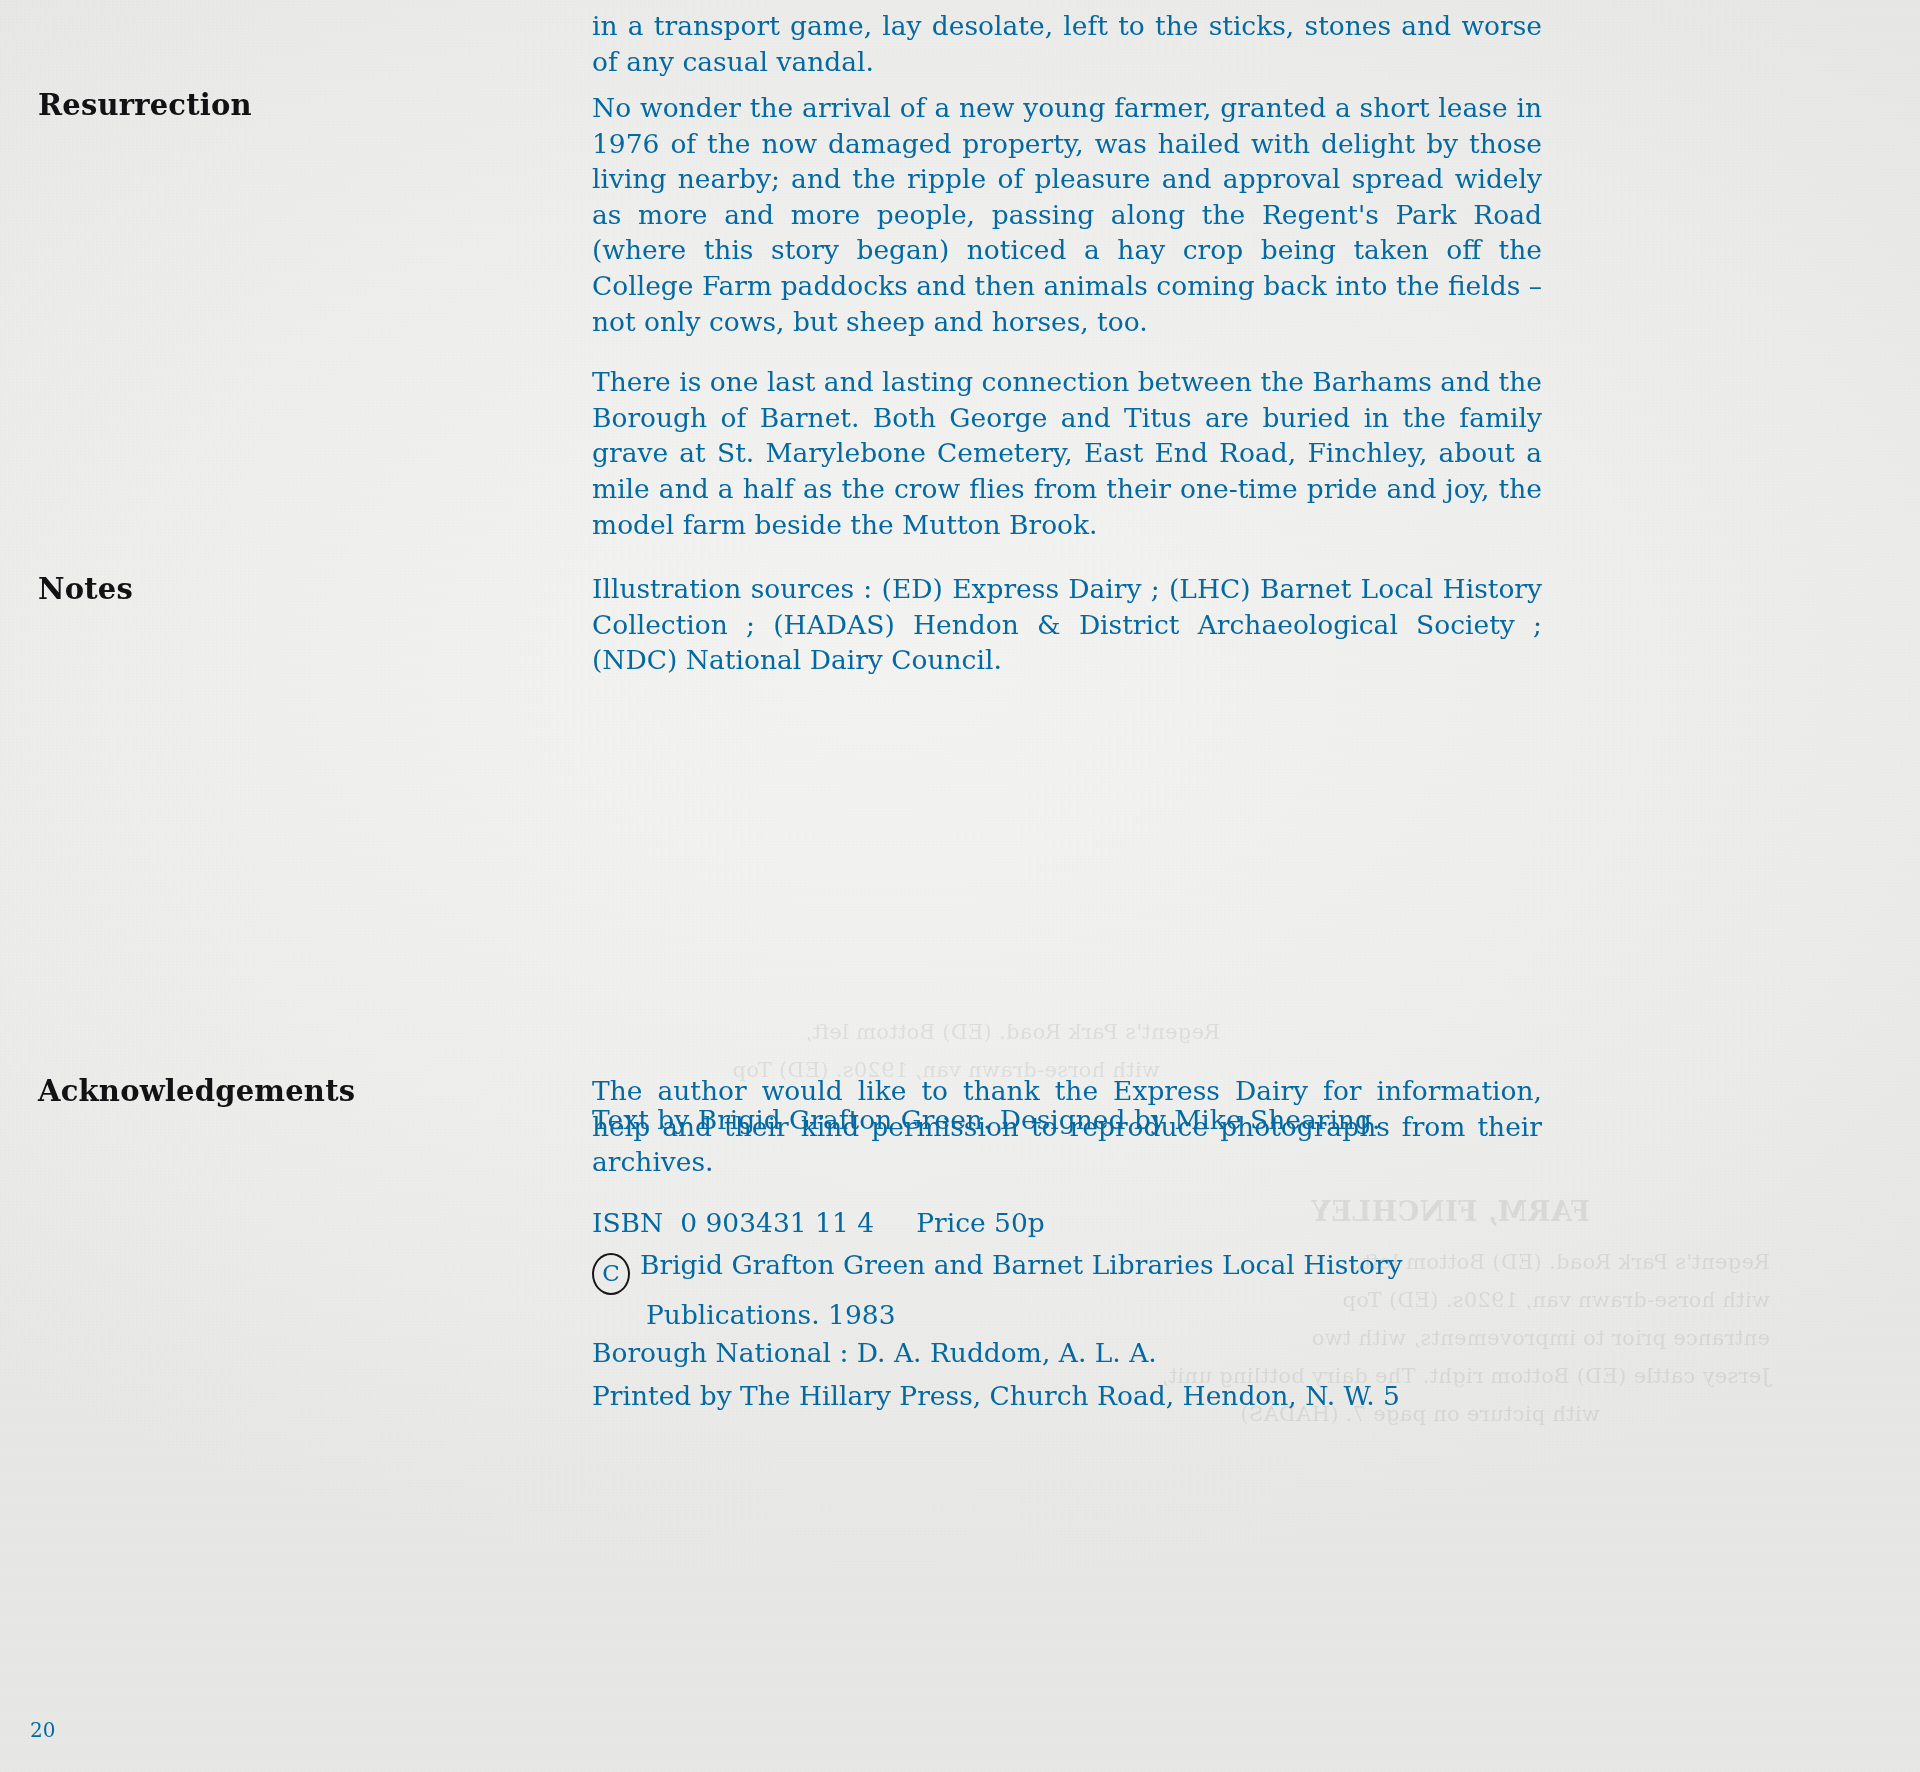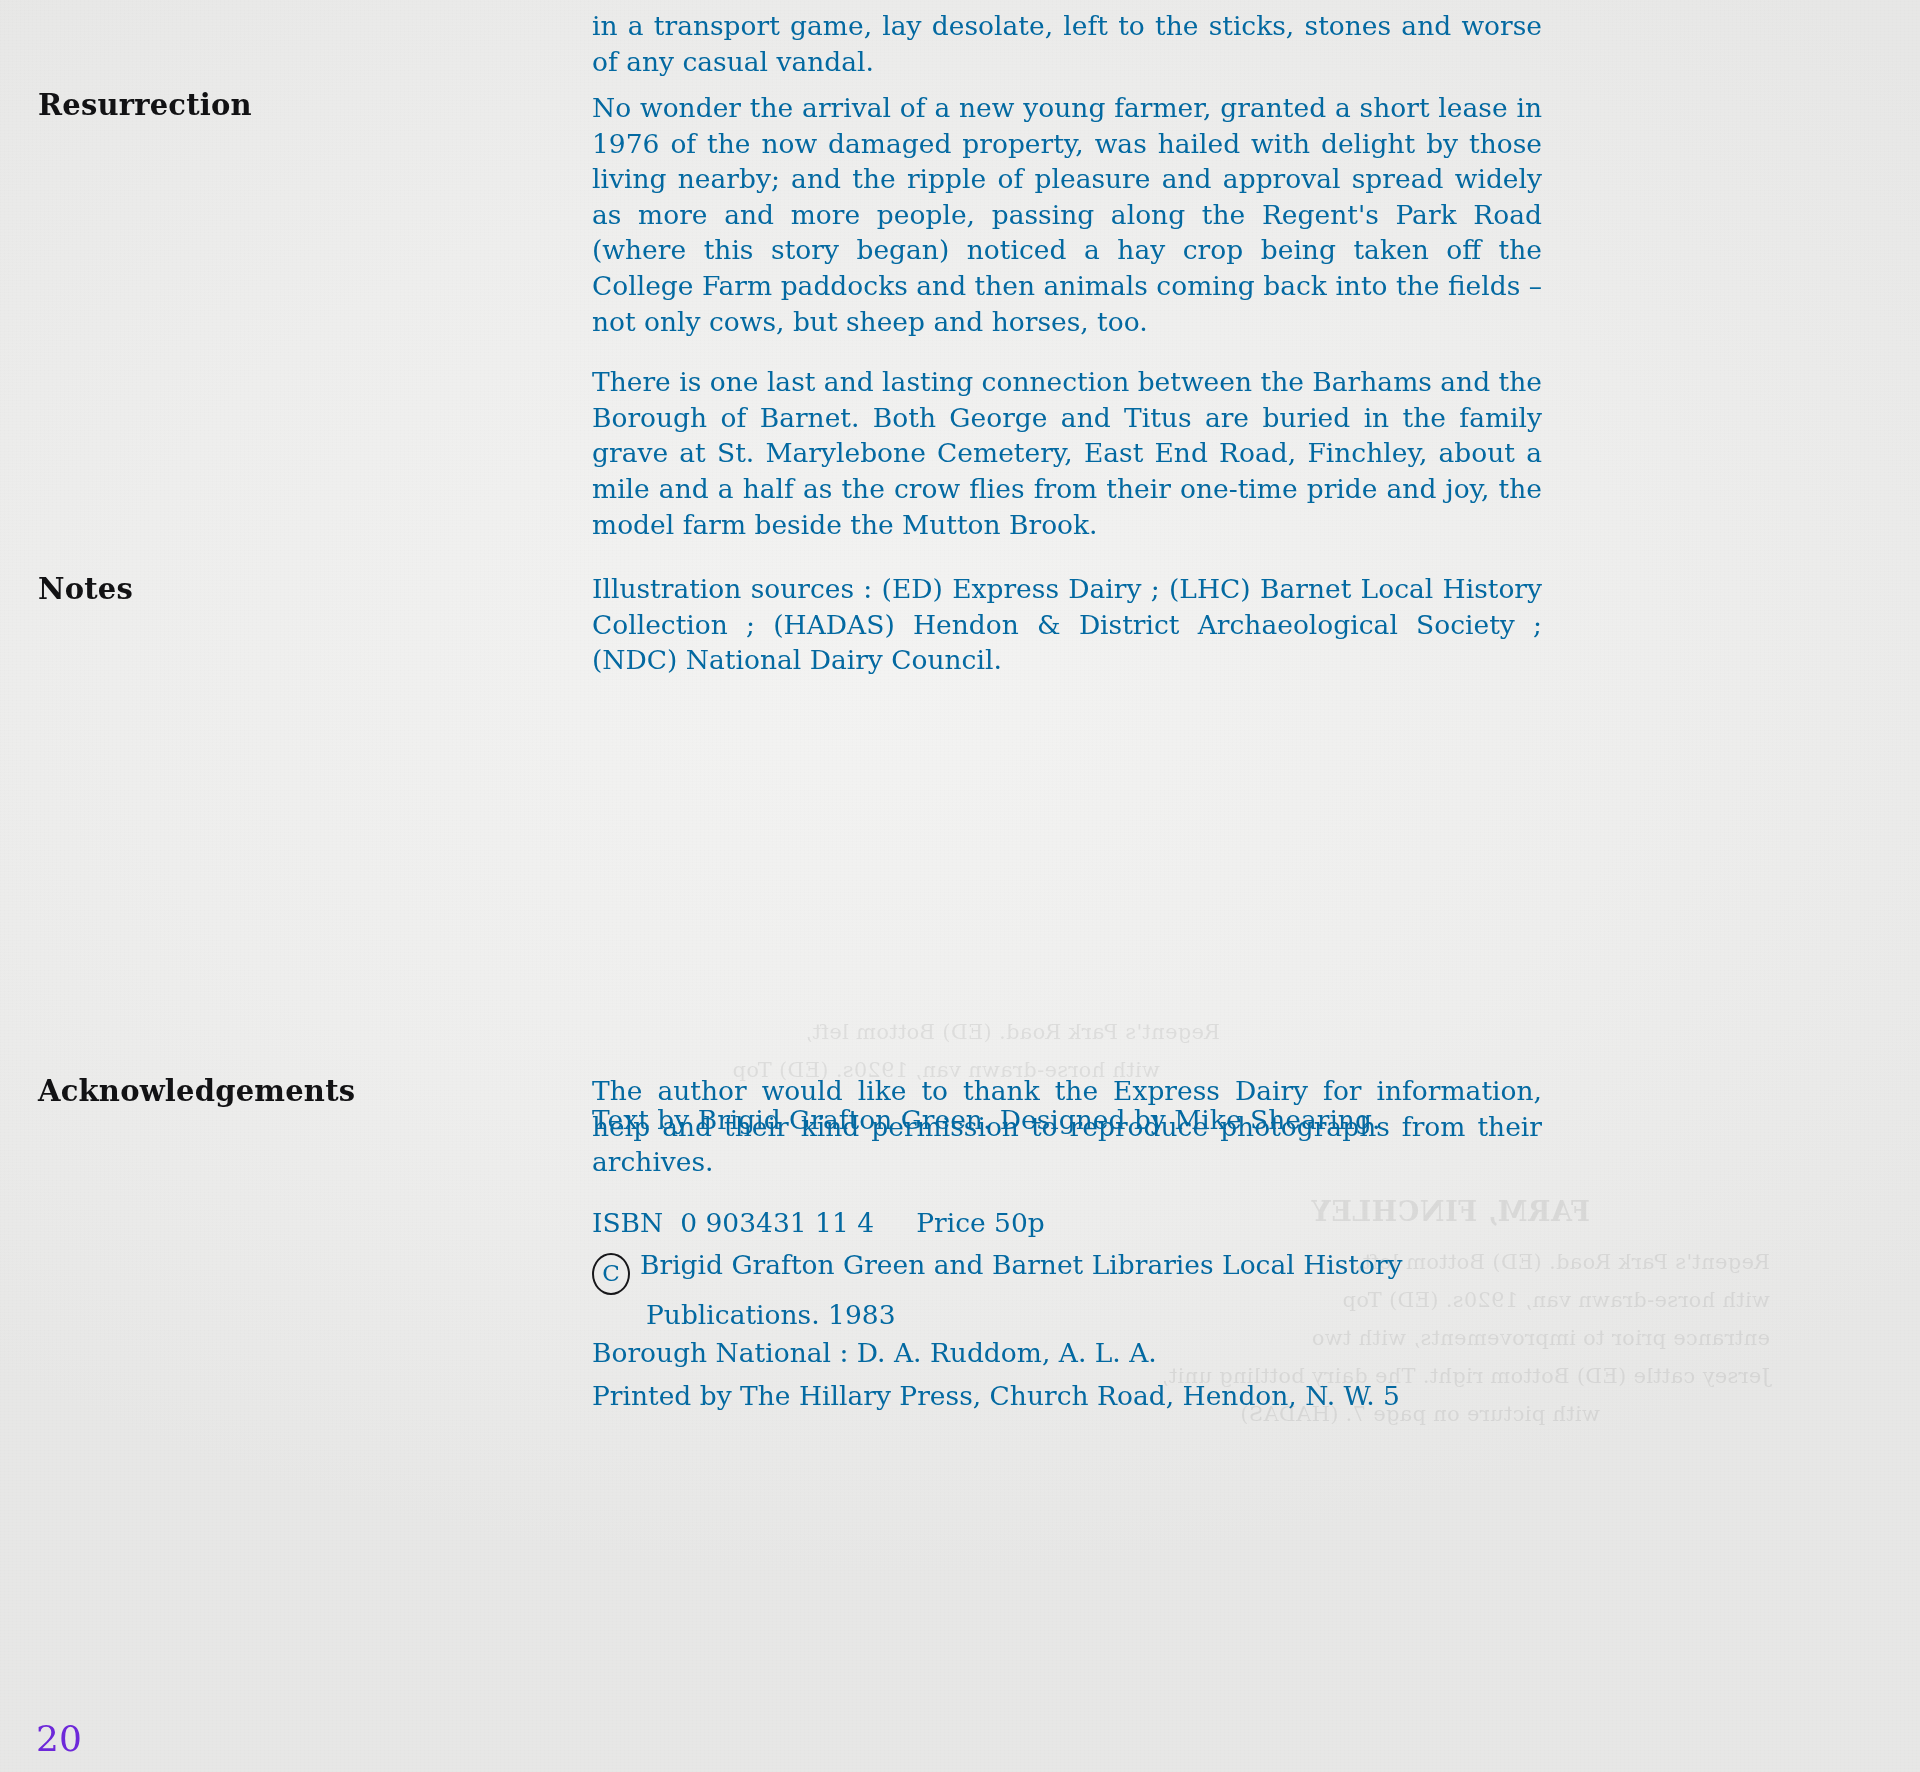--- a/index.html
+++ b/index.html
@@ -58,24 +58,24 @@
     text-align:justify;
     text-justify:inter-word;
     color:#0369a1;
   }
   .body p{margin:0;}
   .body p + p{margin-top:25px;}
   .nojust{text-align:left;}
 
   .pagenum{
     position:absolute;
-    left:36px;
+    left:30px;
     top:1718px;
-    font-size:36px;
-    color:#6d28d9;
+    font-size:20px;
+    color:#0369a1;
   }
 
   
   .copy-wrap{position:relative;padding-left:0;}
   .circC{
     display:inline-block;
     width:34px;height:38px;
     line-height:36px;
     text-align:center;
     border:2px solid #17171a;

